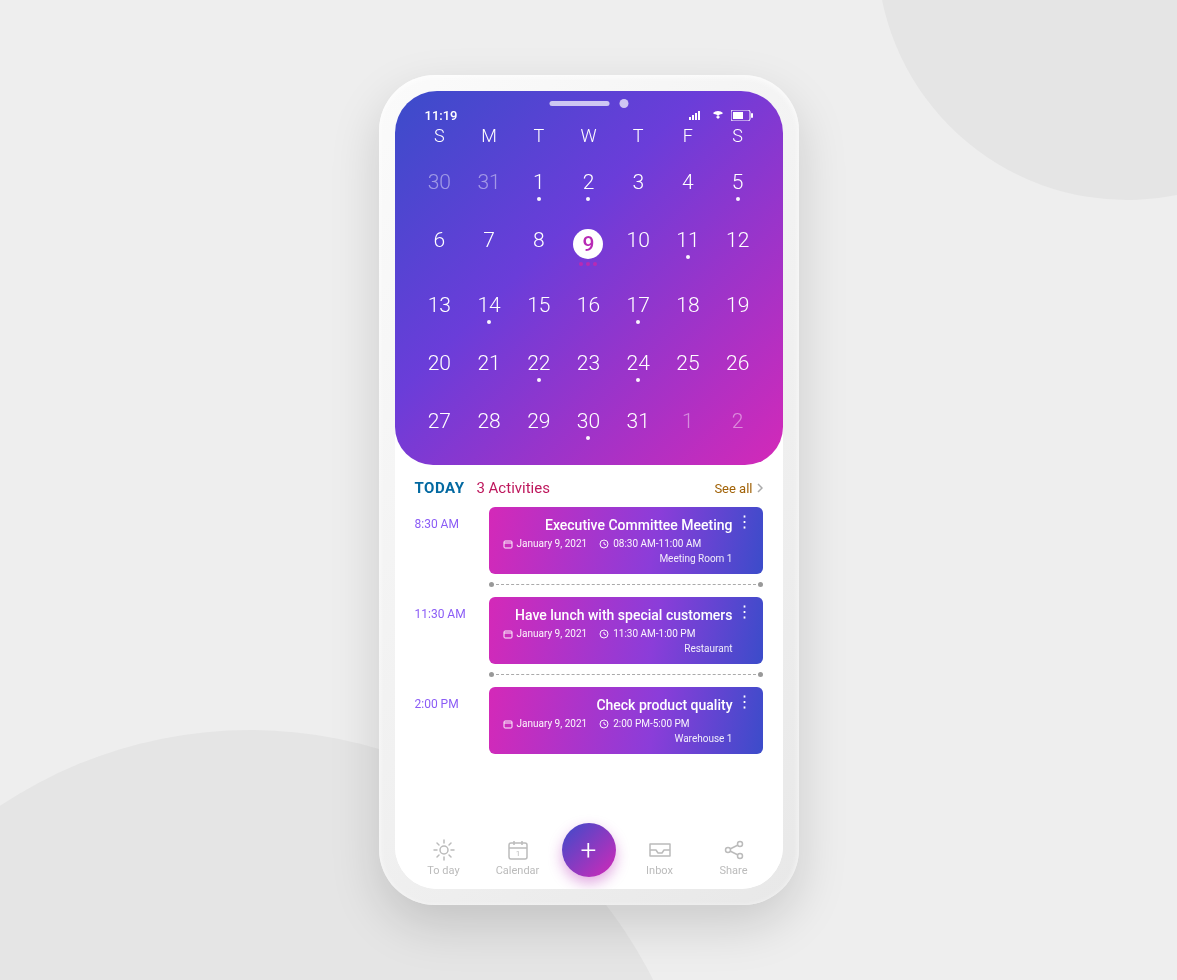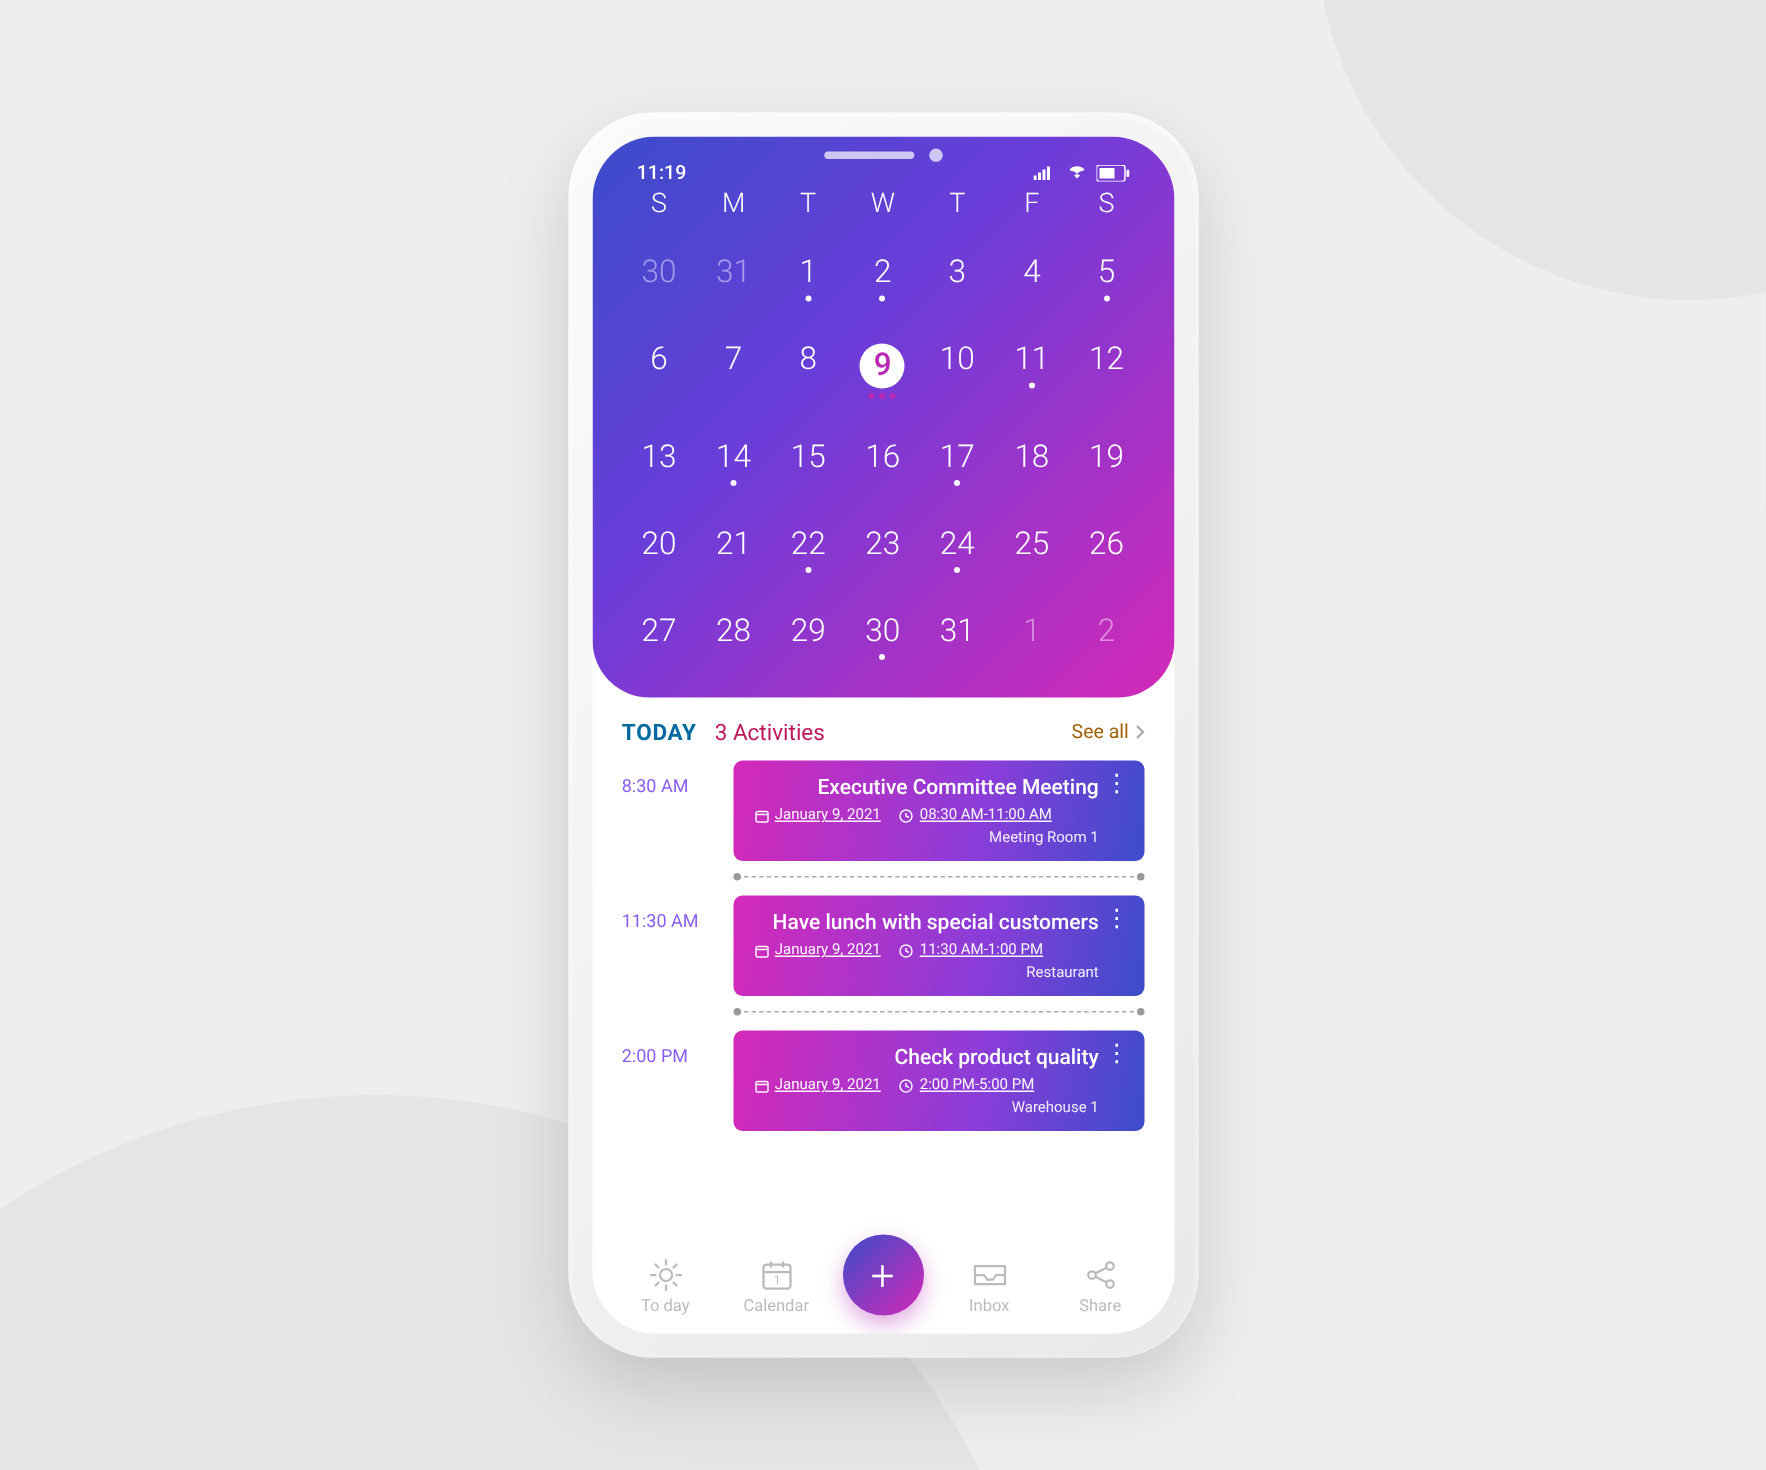--- a/index.html
+++ b/index.html
@@ -155,21 +155,21 @@
     flex: 1;
     background: linear-gradient(100deg, #d429b8 0%, #8b3dd9 60%, #3b4cca 100%);
     border-radius: 6px;
     padding: 10px 30px 10px 14px;
     color: #fff;
     position: relative;
     text-align: right;
   }
   .card-title { font-size: 14px; font-weight: 500; margin-bottom: 5px;}
   .card-meta { display: flex; gap: 12px; font-size: 10px; opacity: 0.95; margin-bottom: 4px; align-items: center;}
-  .card-meta .meta { display: flex; gap: 4px; align-items: center; text-decoration: underline; }
+  .card-meta .meta { display: flex; gap: 4px; align-items: center; }
   .card-loc { font-size: 10px; opacity: 0.9; }
   .card-menu {
     position: absolute; right: 10px; top: 12px;
     cursor: pointer; font-size: 16px; line-height: 0.4;
   }
   .divider {
     display: flex;
     align-items: center;
     margin: 4px 0 10px 74px;
   }

